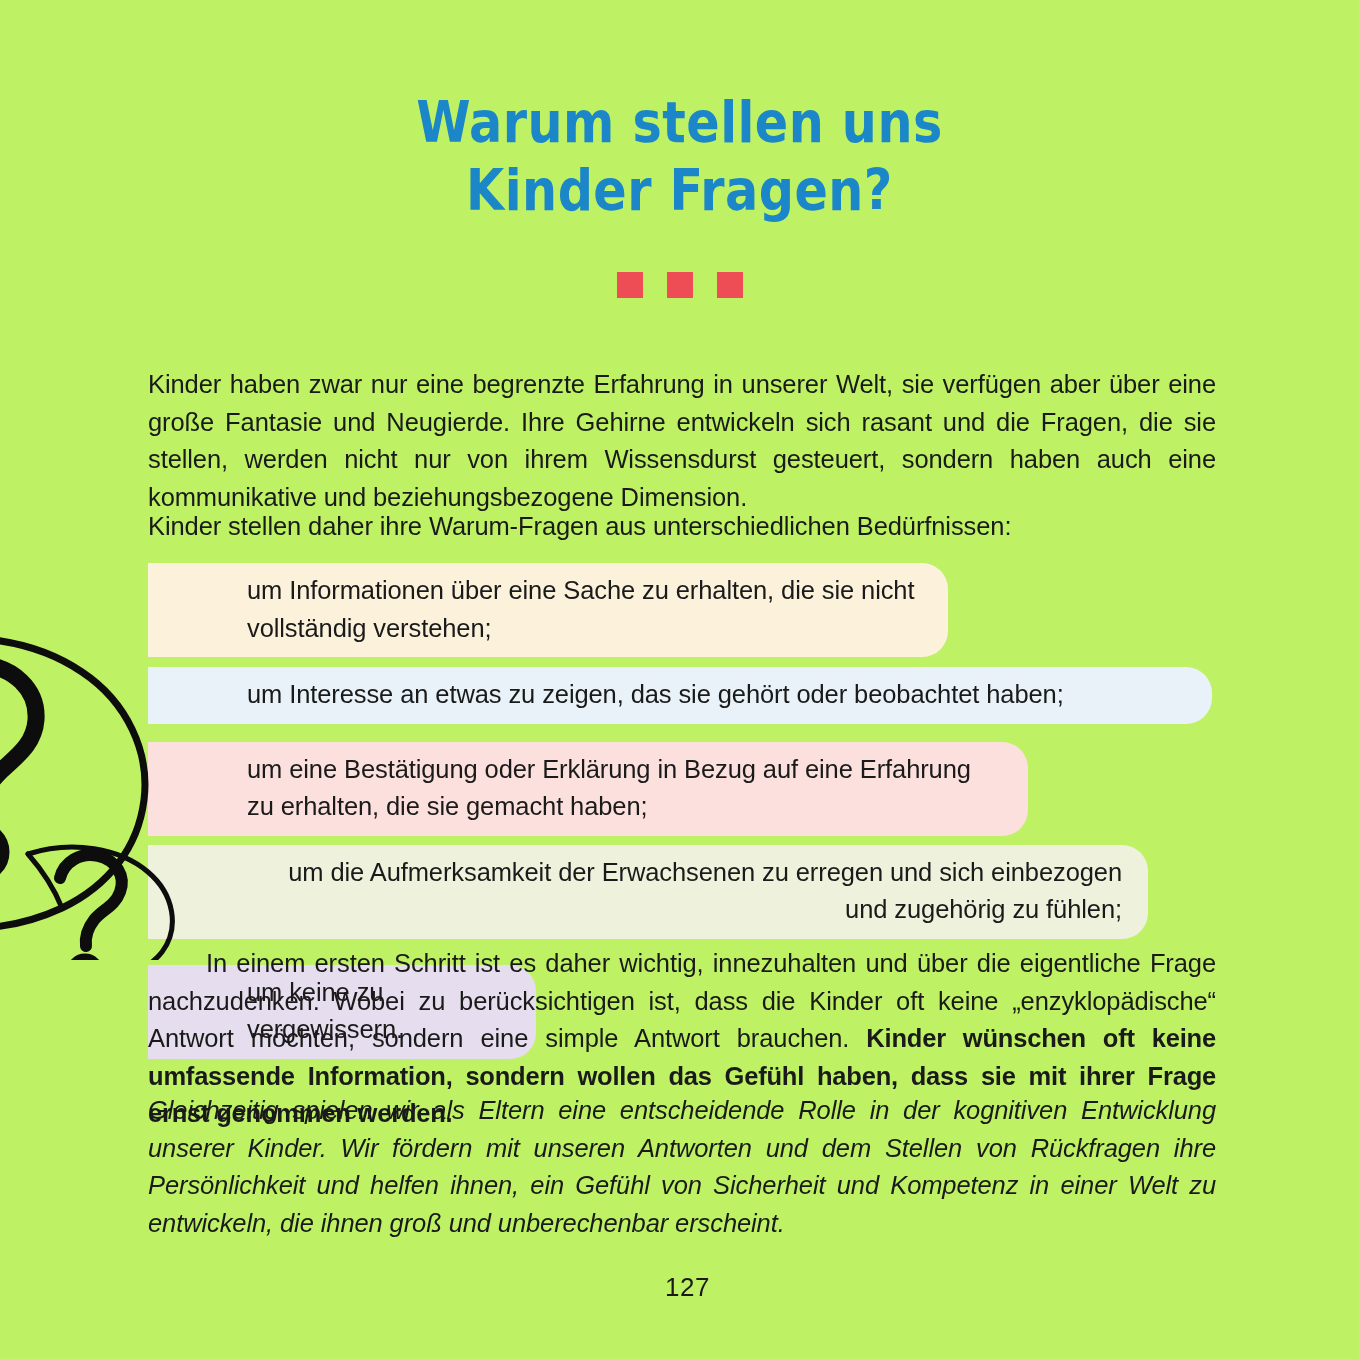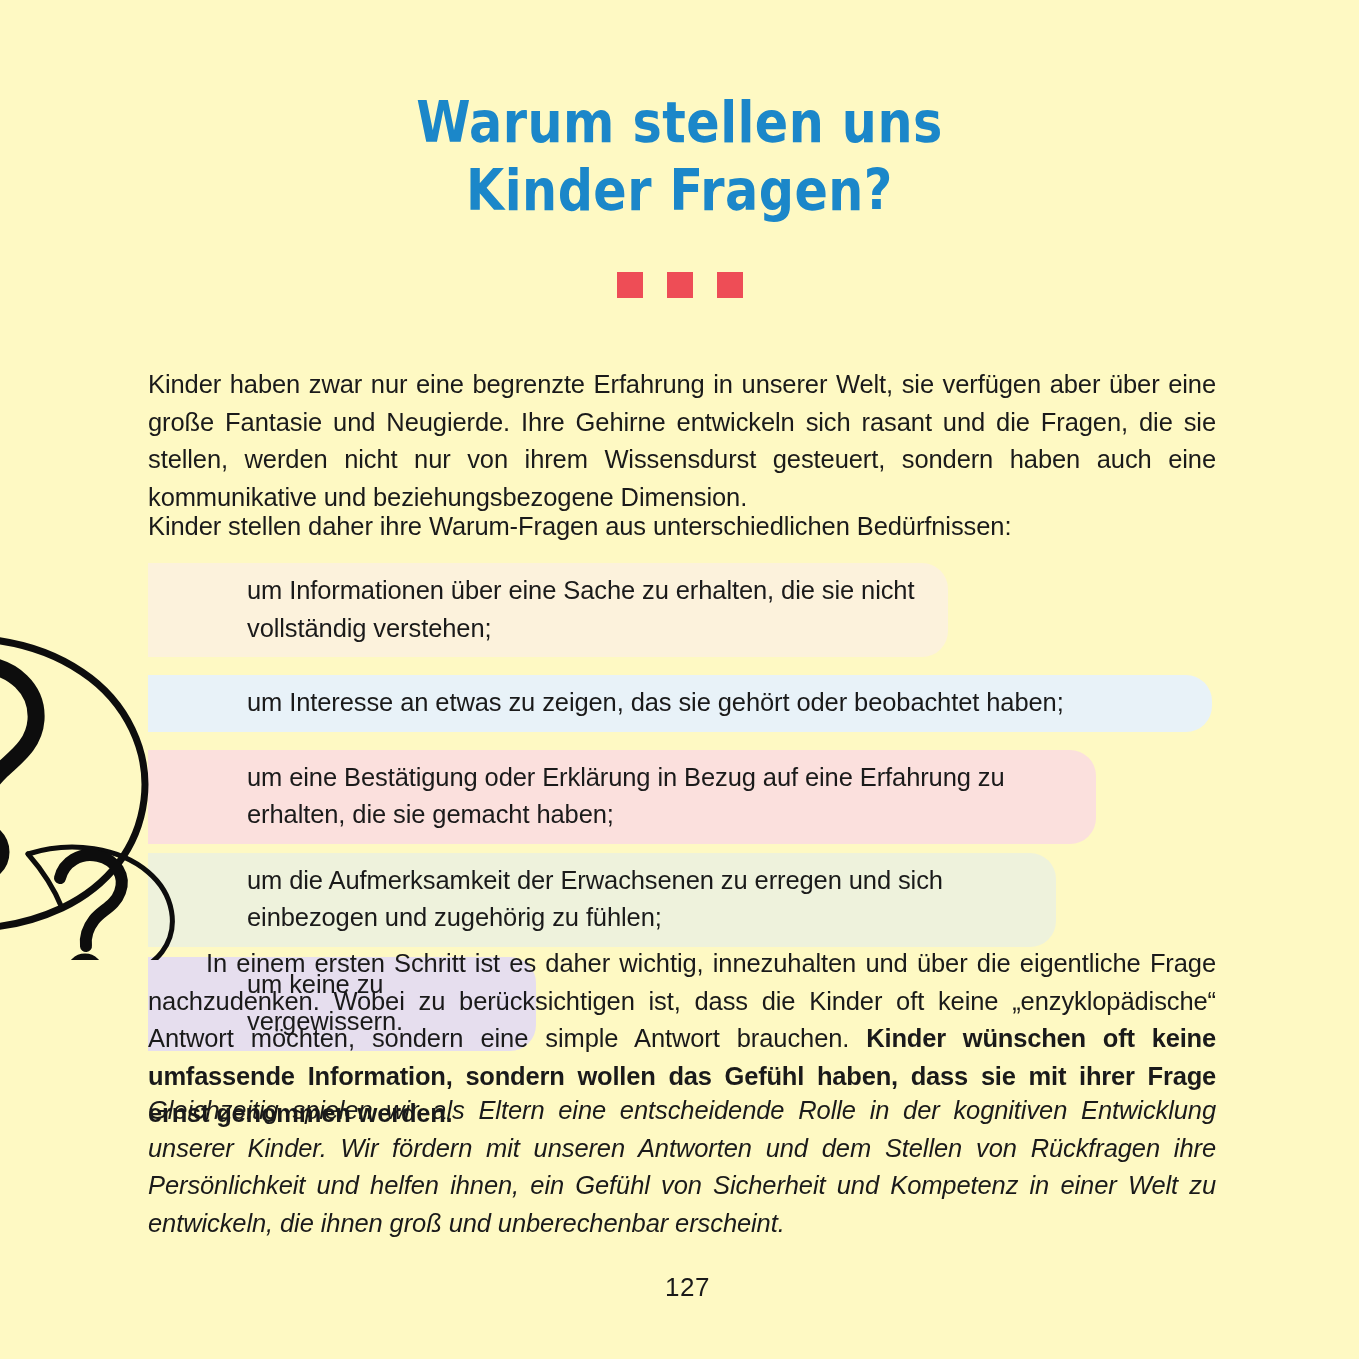--- a/index.html
+++ b/index.html
@@ -12,21 +12,21 @@
     height: 1359px;
     position: relative;
     overflow: hidden;
     font-family: "Liberation Sans", "DejaVu Sans", sans-serif;
     color: #1a1a1a;
   }
 
   .page {
     position: absolute;
     inset: 0;
-    background: #fef9c3;
+    background: #bef264;
   }
 
   
   .title-block {
     position: absolute;
     left: 0;
     right: 0;
     top: 88px;
     text-align: center;
   }
@@ -96,24 +96,24 @@
   .band {
     position: relative;
     border-radius: 0 26px 26px 0;
     box-sizing: border-box;
     padding: 9px 26px 10px 99px;
     font-size: 25.5px;
     line-height: 37.5px;
     letter-spacing: -0.1px;
     color: #1a1a1a;
   }
-  .band.b1 { background: #fcf2dc; width: 800px; margin-bottom: 18px; }
+  .band.b1 { background: #fcf2dc; width: 800px; margin-bottom: 10px; }
   .band.b2 { background: #e8f2f8; width: 1064px; margin-bottom: 18px; }
-  .band.b3 { background: #fbe0dd; width: 948px; margin-bottom: 9px; }
-  .band.b4 { background: #eef2dc; width: 908px; margin-bottom: 10px; }
+  .band.b3 { background: #fbe0dd; width: 880px; margin-bottom: 9px; }
+  .band.b4 { background: #eef2dc; width: 1000px; margin-bottom: 26px; text-align: right; }
   .band.b5 { background: #e6deee; width: 388px; }
 
   
   .page-number {
     position: absolute;
     left: 16px;
     right: 0;
     top: 1272px;
     text-align: center;
     font-size: 26px;

